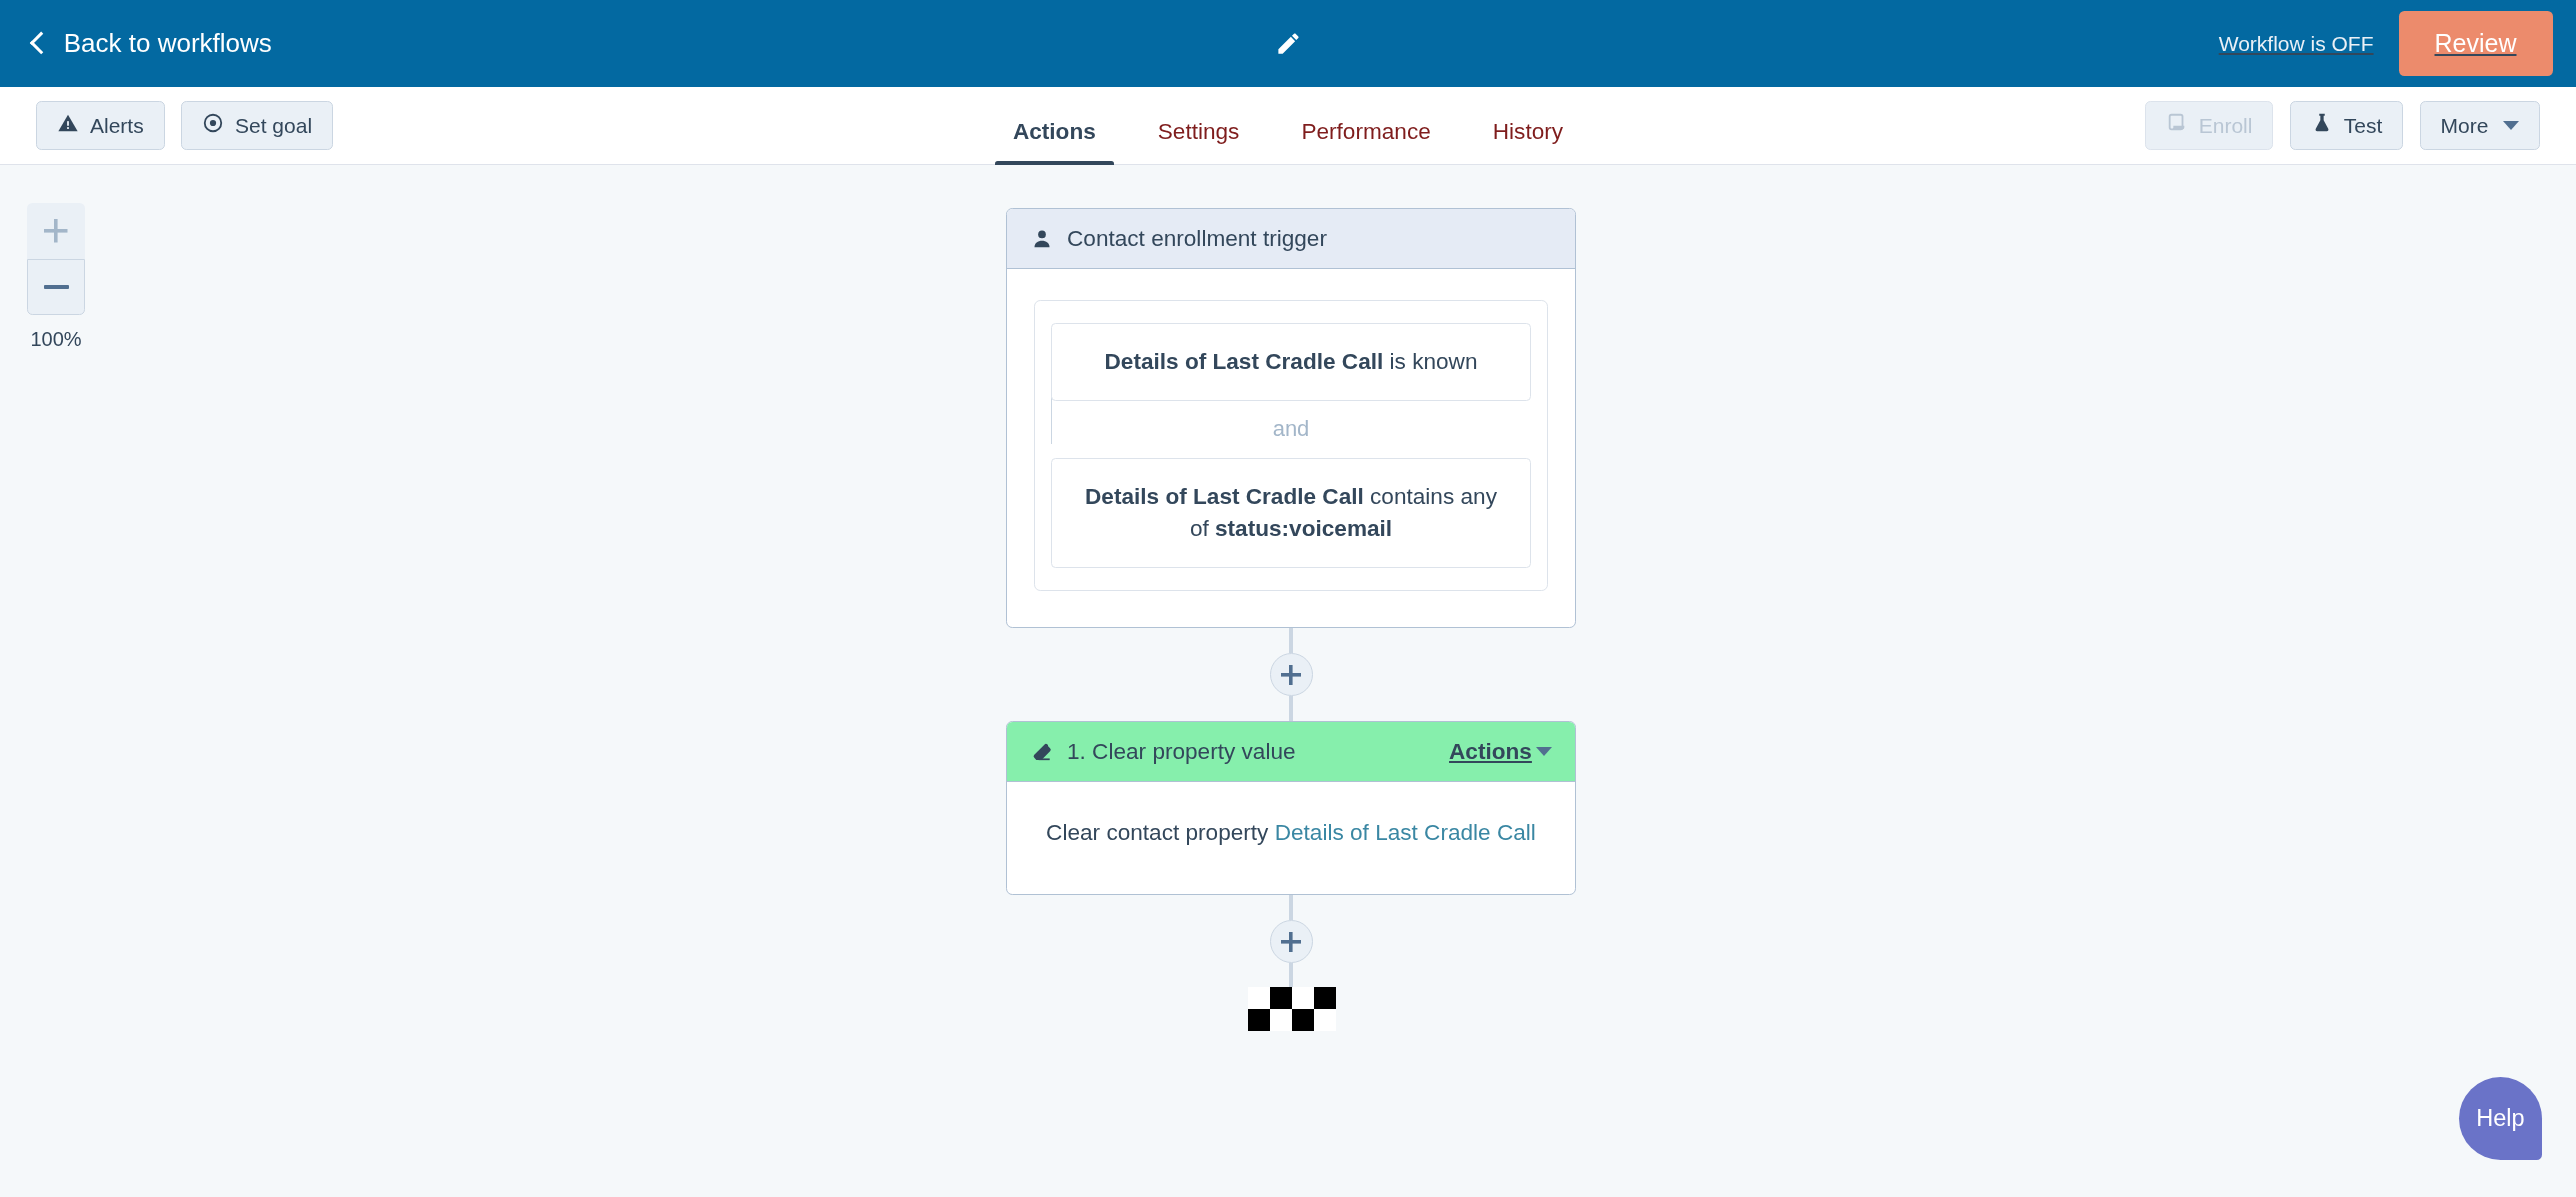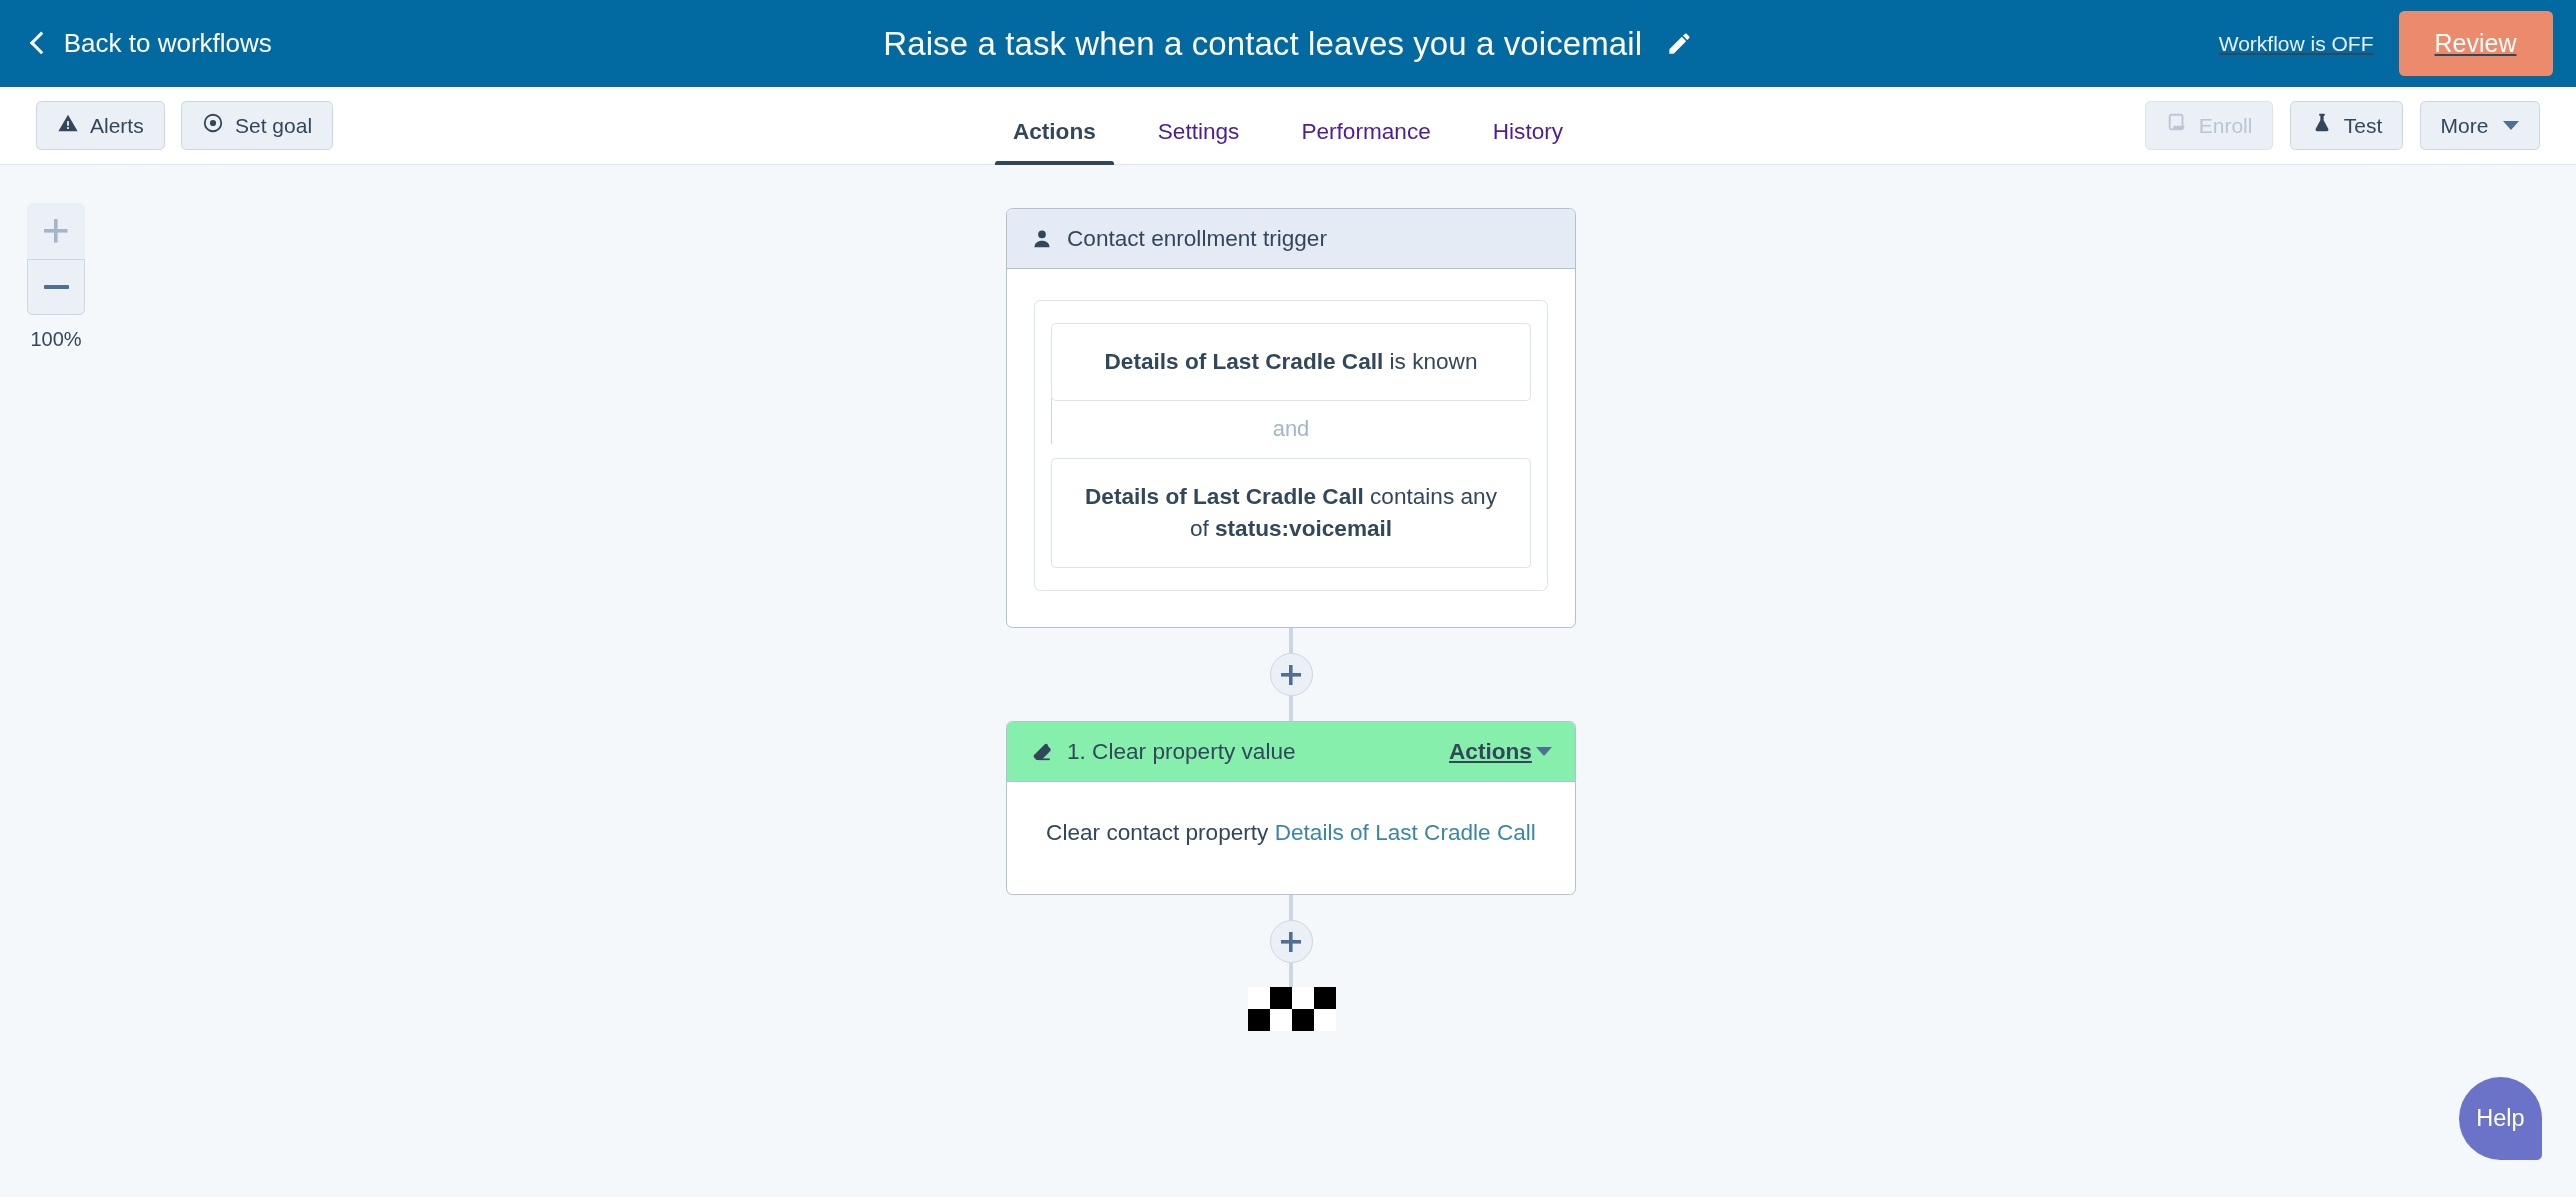--- a/index.html
+++ b/index.html
@@ -134,21 +134,21 @@
     height: 78px;
     display: flex;
     align-items: flex-end;
     justify-content: center;
     gap: 0;
     pointer-events: none;
   }
   .tab {
     pointer-events: auto;
     font-size: 22.6px;
-    color: #4c1d95;
+    color: #7f1d1d;
     padding: 0 31px 20px 31px;
     cursor: pointer;
     position: relative;
     white-space: nowrap;
   }
   .tab.active { font-weight: 700; color: #33475B; }
   .tab.active::after {
     content: "";
     position: absolute;
     left: 12.7px; right: 12.7px; bottom: -1.8px;
@@ -376,21 +376,20 @@
 <body>
 
 <div class="topbar">
 
   <div class="back-link">
     <span class="back-chevron"></span>
     <span>Back to workflows</span>
   </div>
 
   <div class="title-wrap">
-    <span class="wf-title">Raise a task when a contact leaves you a voicemail</span>
     <span class="pencil-btn">
       <svg width="27" height="27" viewBox="0 0 24 24" aria-hidden="true">
         <path d="M3 17.2V21h3.8L17.9 9.9l-3.8-3.8L3 17.2zM20.7 7.1c.4-.4.4-1 0-1.4l-2.4-2.4c-.4-.4-1-.4-1.4 0l-1.8 1.8 3.8 3.8 1.8-1.8z" fill="#FFFFFF"></path>
       </svg>
     </span>
   </div>
 
   <div class="topbar-right">
     <span class="wf-status">Workflow is OFF</span>
     <button class="review-btn">Review</button>

